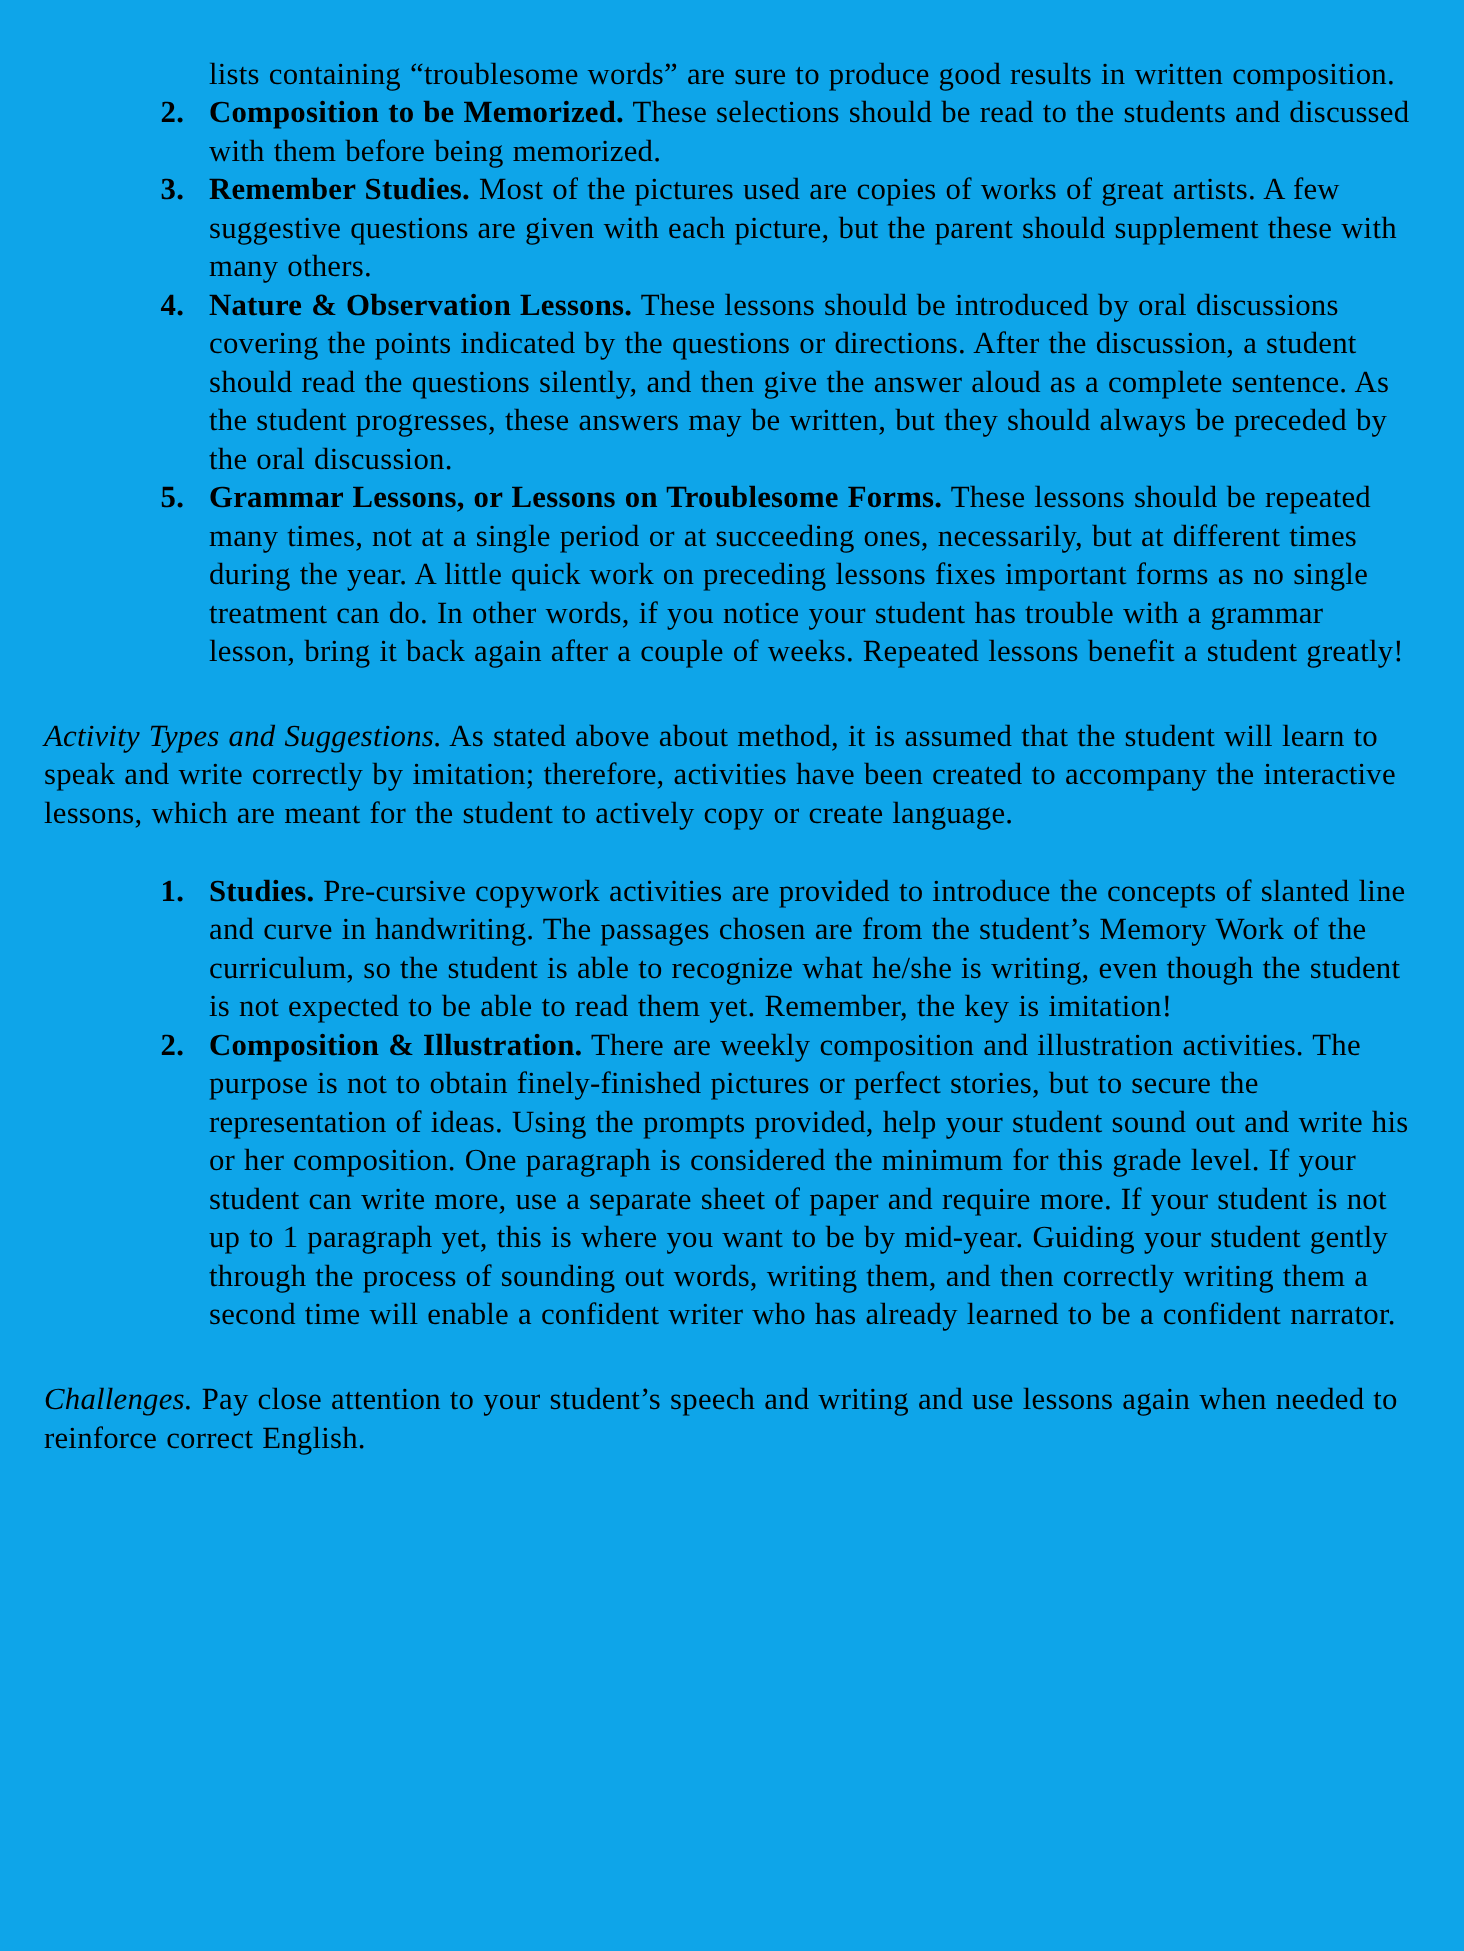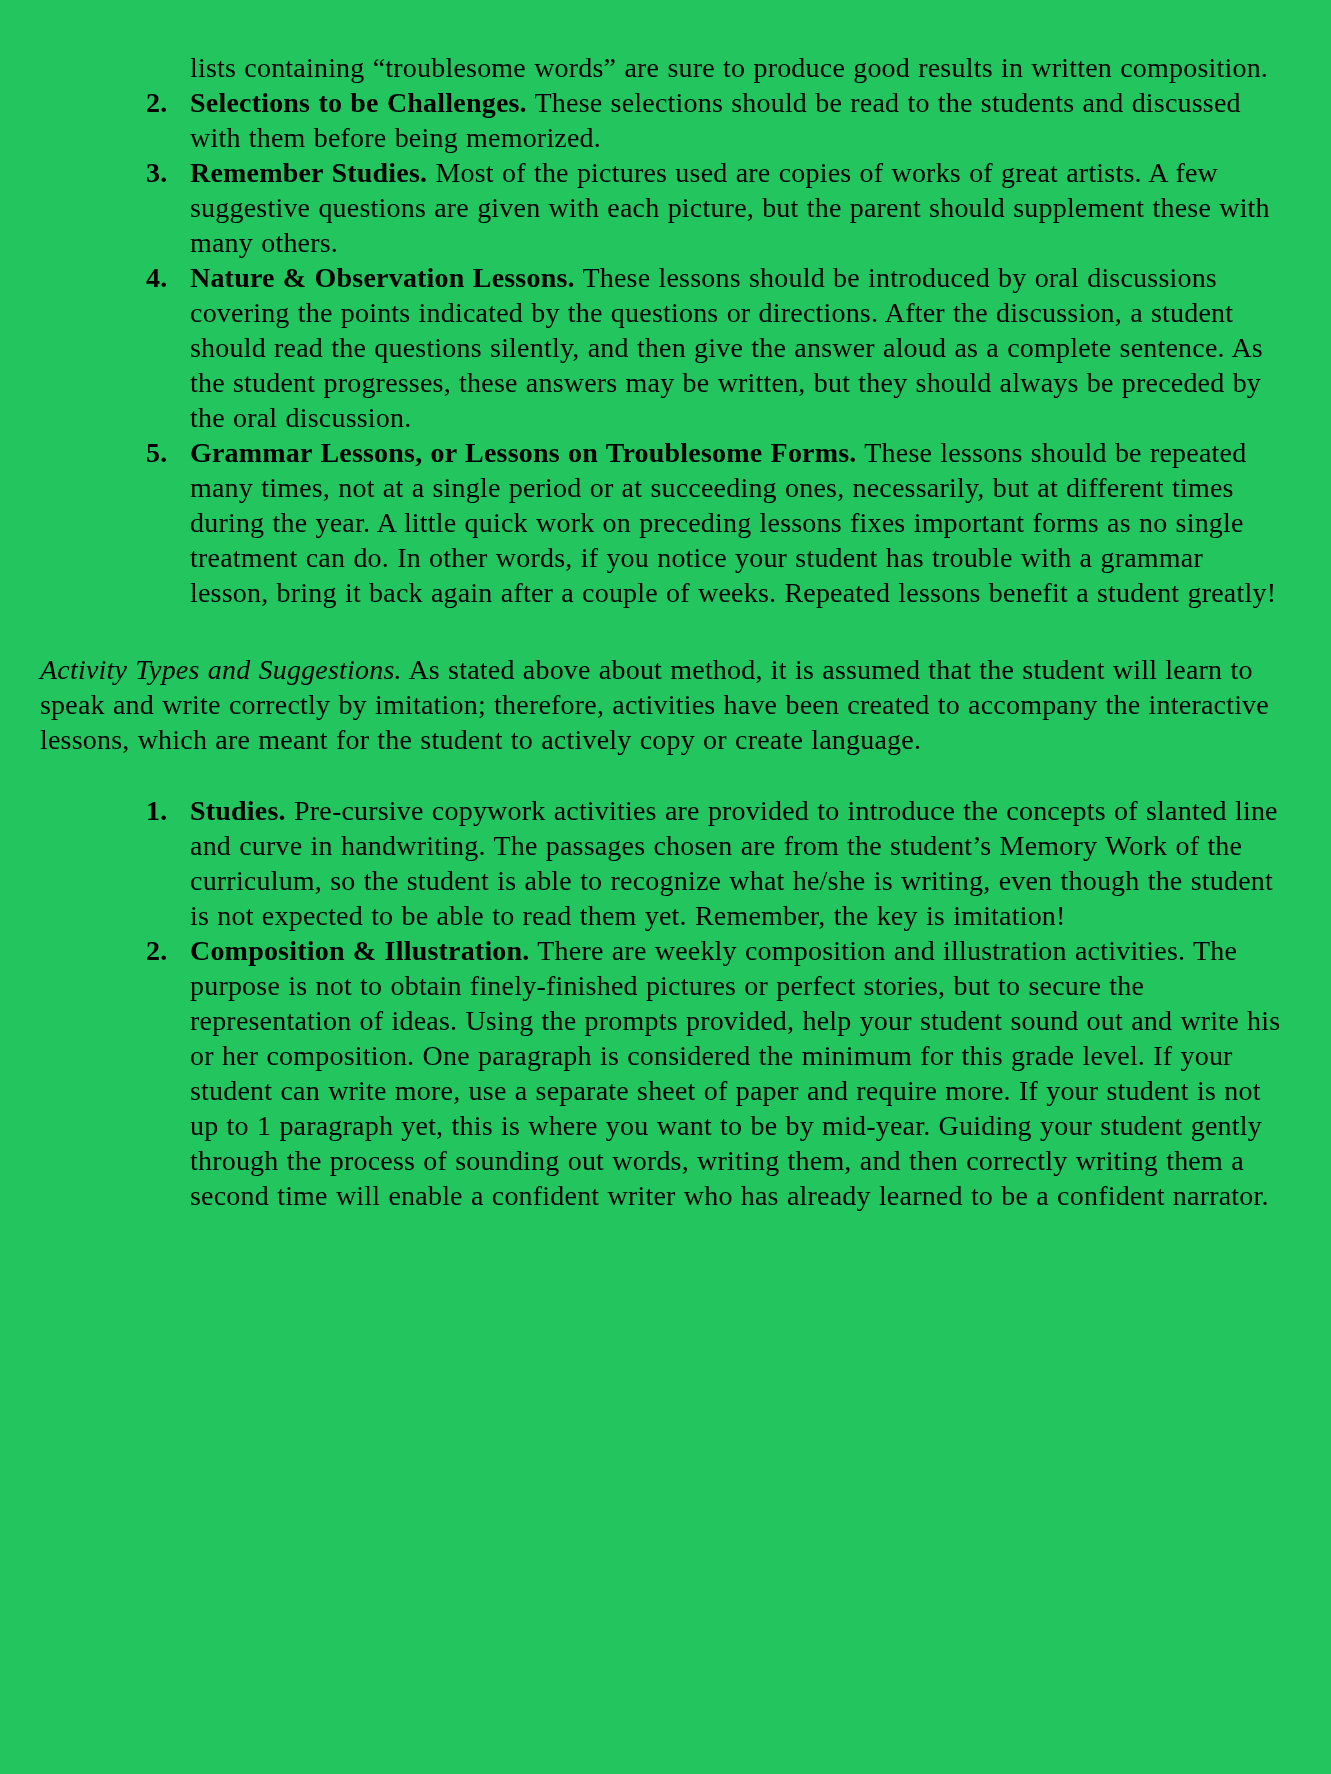--- a/index.html
+++ b/index.html
@@ -6,21 +6,21 @@
   html, body {
     margin: 0;
     padding: 0;
     background: #ffffff;
   }
   .page {
     position: relative;
     width: 1331px;
     height: 1774px;
     box-sizing: border-box;
-    background: #22c55e;
+    background: #0ea5e9;
     color: #000000;
     font-family: "Liberation Serif", "DejaVu Serif", serif;
     font-size: 28px;
     line-height: 35px;
     letter-spacing: 0.2px;
     word-spacing: 1px;
     padding: 50px 46px 0 40px;
     overflow: hidden;
   }
   .numbered-list {
@@ -58,21 +58,21 @@
 
 <div class="page">
 
   <div class="numbered-list">
 
     <div class="list-continuation">lists containing “troublesome words” are sure to produce good results in written composition.</div>
 
     <div class="list-item">
       <span class="item-number">2.</span>
       <span class="item-flow">
-        <span class="item-title">Selections to be Challenges.</span>
+        <span class="item-title">Composition to be Memorized.</span>
         <span class="item-body">These selections should be read to the students and discussed with them before being memorized.</span>
       </span>
     </div>
 
     <div class="list-item">
       <span class="item-number">3.</span>
       <span class="item-flow">
         <span class="item-title">Remember Studies.</span>
         <span class="item-body">Most of the pictures used are copies of works of great artists. A few suggestive questions are given with each picture, but the parent should supplement these with many others.</span>
       </span>
@@ -114,14 +114,18 @@
     <div class="list-item">
       <span class="item-number">2.</span>
       <span class="item-flow">
         <span class="item-title">Composition &amp; Illustration.</span>
         <span class="item-body">There are weekly composition and illustration activities. The purpose is not to obtain finely-finished pictures or perfect stories, but to secure the representation of ideas. Using the prompts provided, help your student sound out and write his or her composition. One paragraph is considered the minimum for this grade level. If your student can write more, use a separate sheet of paper and require more. If your student is not up to 1 paragraph yet, this is where you want to be by mid-year. Guiding your student gently through the process of sounding out words, writing them, and then correctly writing them a second time will enable a confident writer who has already learned to be a confident narrator.</span>
       </span>
     </div>
 
   </div>
 
+  <div class="para">
+    <span class="para-lead">Challenges.</span>
+    <span class="para-body">Pay close attention to your student’s speech and writing and use lessons again when needed to reinforce correct English.</span>
+  </div>
 
 </div>
 
 </body></html>

